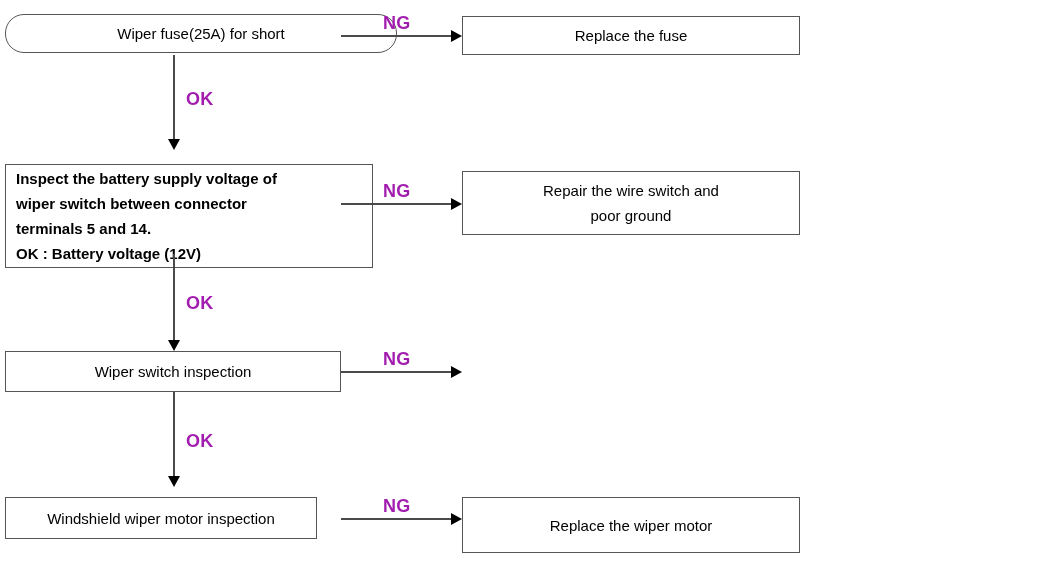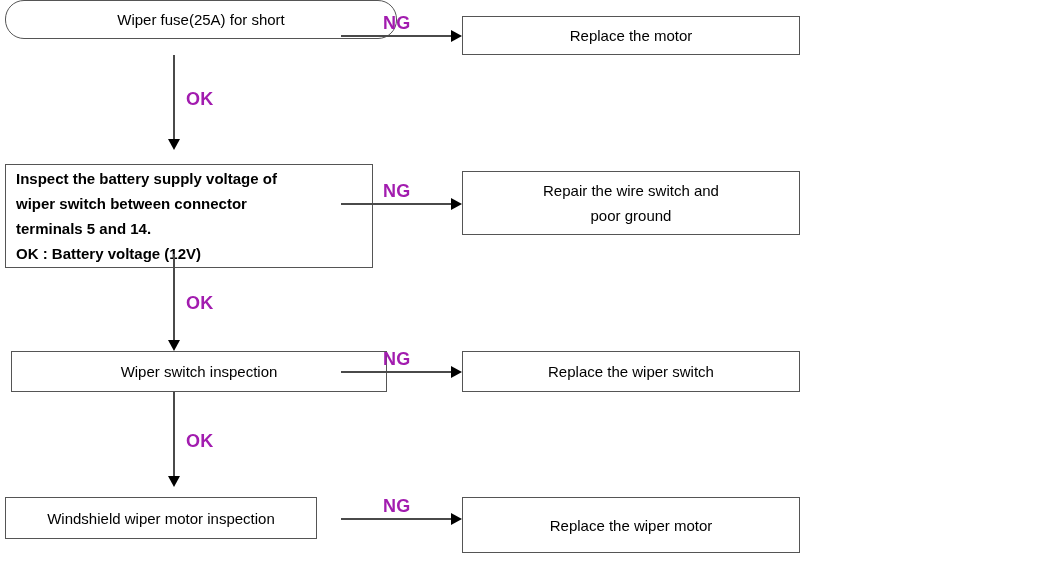--- a/index.html
+++ b/index.html
@@ -81,30 +81,30 @@
     color: #a21caf;
     letter-spacing: 0.2px;
     white-space: nowrap;
   }
 </style>
 </head>
 <body>
 
 <div id="canvas">
 
-  <div class="node center" style="left:5px; top:0; width:392px; height:39px;border-radius:19px;">
+  <div class="node center" style="left:5px; top:14px; width:392px; height:39px;border-radius:19px;">
     <span class="txt">Wiper fuse(25A) for short</span>
   </div>
 
   <div class="h-conn" style="left:341px; top:35px; width:110px;"></div>
   <div class="h-arrowhead" style="left:451px; top:30px;"></div>
   <div class="edge-label" style="left:383px; top:13px;">NG</div>
 
   <div class="node center" style="left:462px; top:16px; width:338px; height:39px;">
-    <span class="txt">Replace the motor</span>
+    <span class="txt">Replace the fuse</span>
   </div>
 
   <div class="v-conn" style="left:173px; top:55px; height:84px;"></div>
   <div class="v-arrowhead" style="left:168px; top:139px;"></div>
   <div class="edge-label" style="left:186px; top:89px;">OK</div>
 
   <div class="node leftalign" style="left:5px; top:164px; width:368px; height:104px;font-weight:bold;">
     <span class="txt">Inspect the battery supply voltage of
 wiper switch between connector
 terminals 5 and 14.
@@ -117,31 +117,28 @@
 
   <div class="node center" style="left:462px; top:171px; width:338px; height:64px;">
     <span class="txt">Repair the wire switch and
 poor ground</span>
   </div>
 
   <div class="v-conn" style="left:173px; top:254px; height:86px;"></div>
   <div class="v-arrowhead" style="left:168px; top:340px;"></div>
   <div class="edge-label" style="left:186px; top:293px;">OK</div>
 
-  <div class="node center" style="left:5px; top:351px; width:376px; height:41px;margin-left:6px;">
+  <div class="node center" style="left:5px; top:351px; width:336px; height:41px;">
     <span class="txt">Wiper switch inspection</span>
   </div>
 
   <div class="h-conn" style="left:341px; top:371px; width:110px;"></div>
   <div class="h-arrowhead" style="left:451px; top:366px;"></div>
   <div class="edge-label" style="left:383px; top:349px;">NG</div>
 
-  <div class="node center" style="left:462px; top:351px; width:338px; height:41px;">
-    <span class="txt">Replace the wiper switch</span>
-  </div>
 
   <div class="v-conn" style="left:173px; top:392px; height:84px;"></div>
   <div class="v-arrowhead" style="left:168px; top:476px;"></div>
   <div class="edge-label" style="left:186px; top:431px;">OK</div>
 
   <div class="node center" style="left:5px; top:497px; width:312px; height:42px;">
     <span class="txt">Windshield wiper motor inspection</span>
   </div>
 
   <div class="h-conn" style="left:341px; top:518px; width:110px;"></div>

